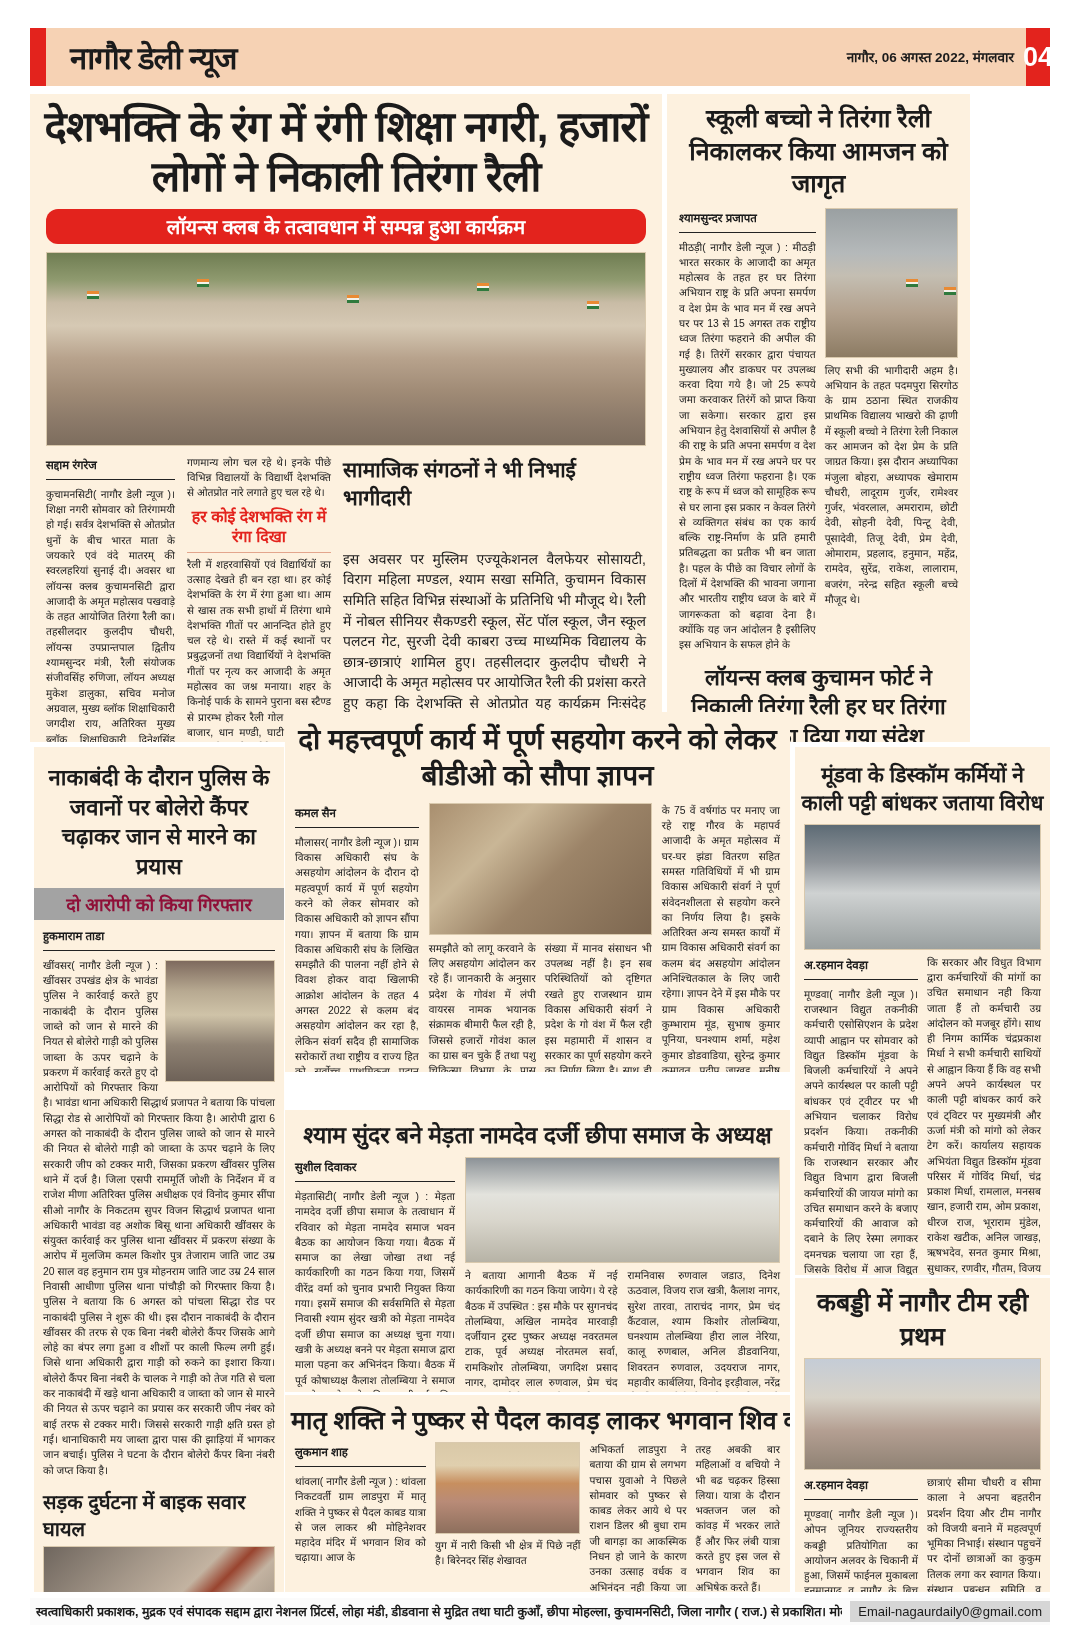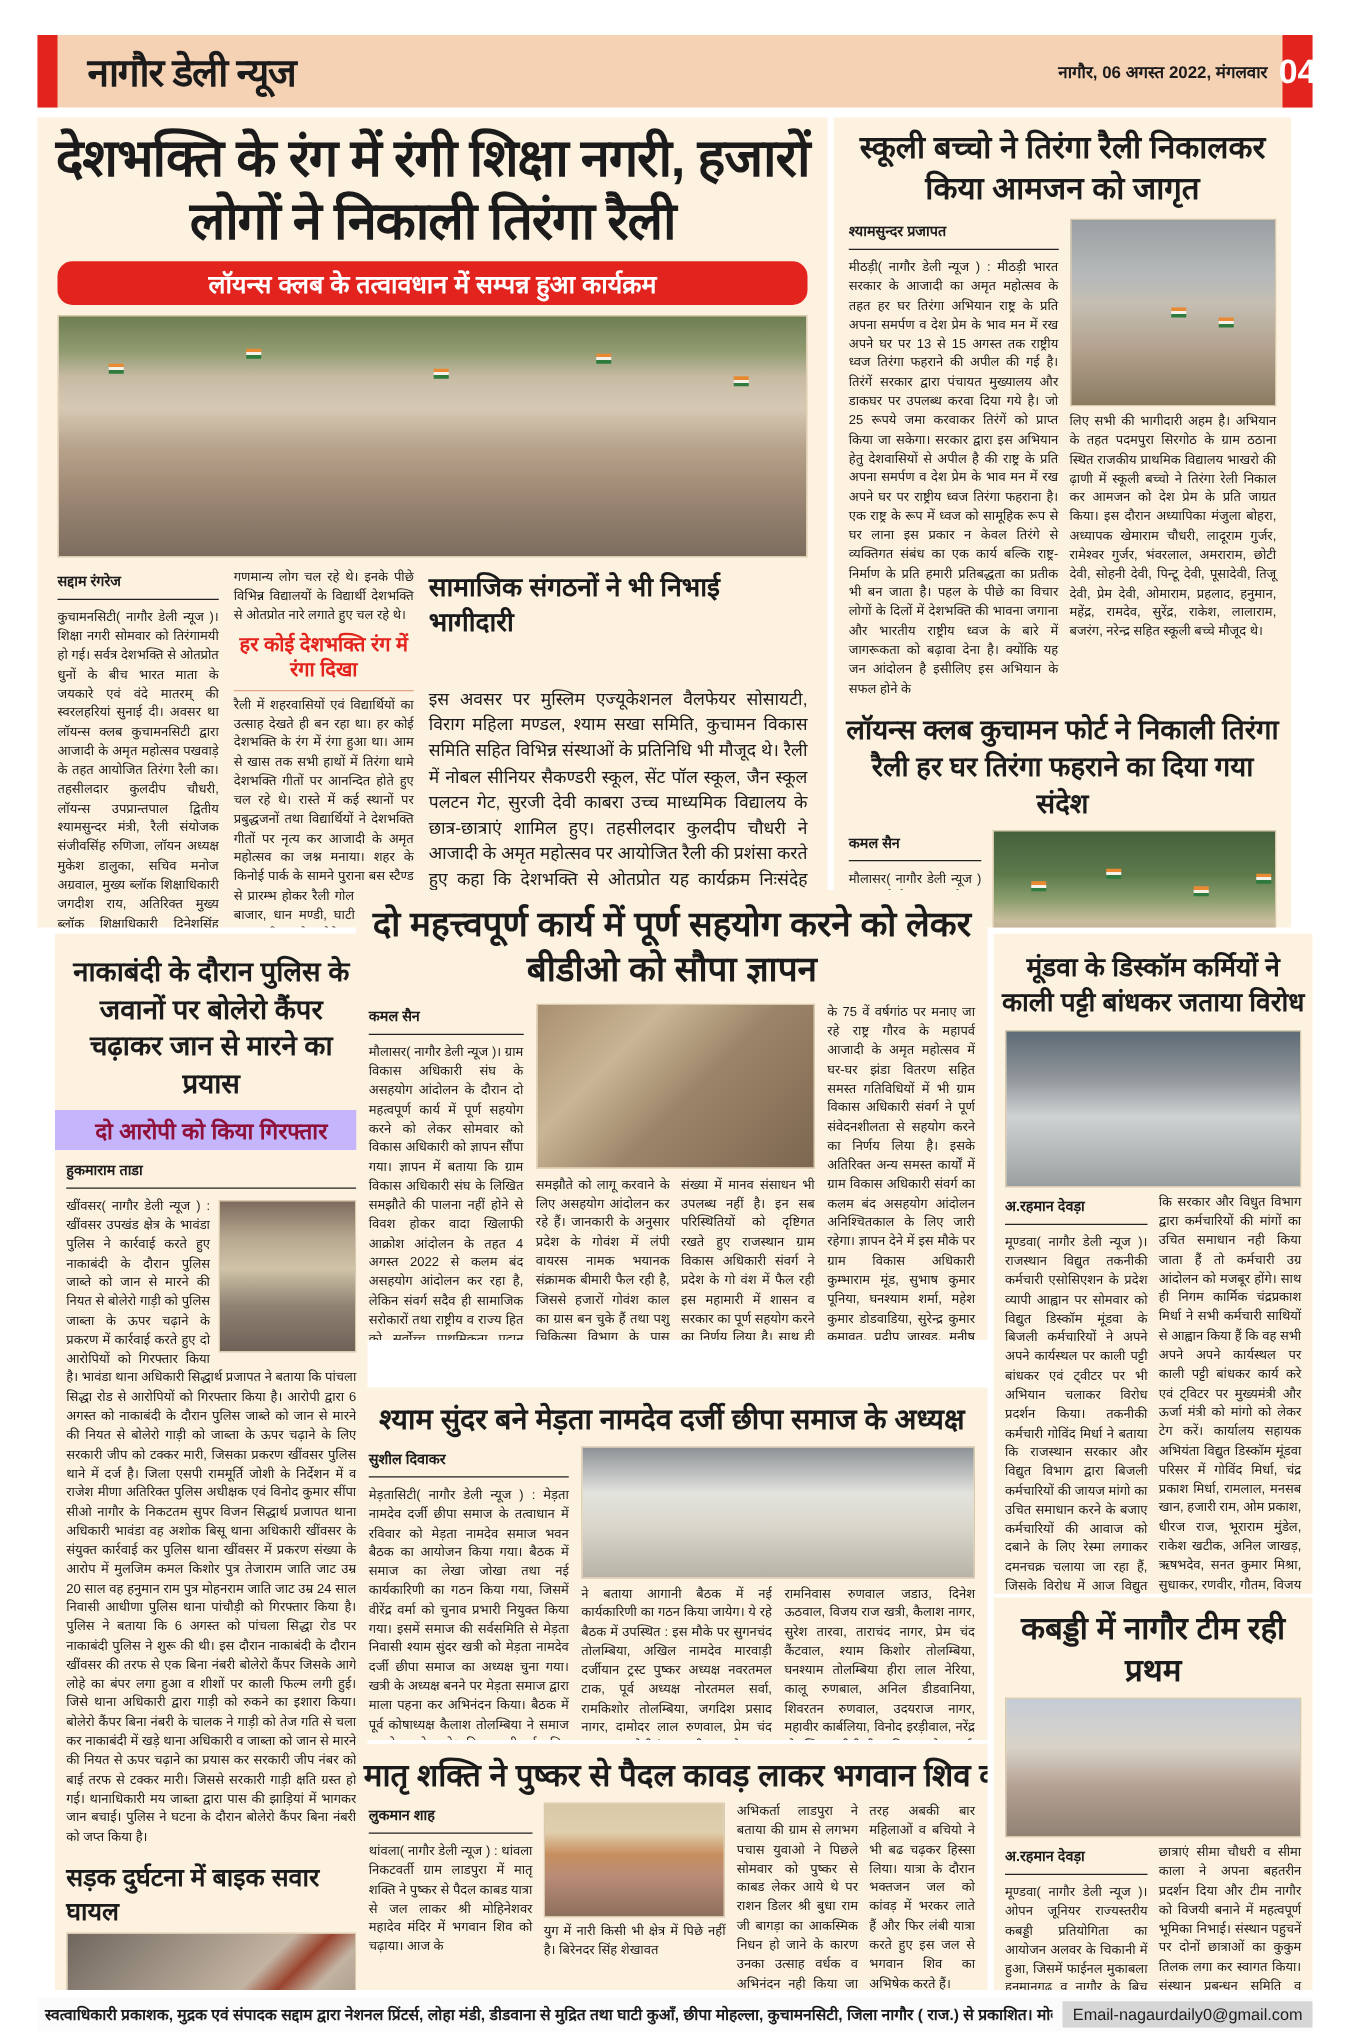--- a/index.html
+++ b/index.html
@@ -42,21 +42,21 @@
   #secB .headB2{font-size:22px;font-weight:800;text-align:center;line-height:1.35;margin:10px 8px 6px;}
   #rowB2{display:flex;gap:9px;margin:0 12px;}
   #rowB2 .c1{flex:0 0 31%;}
   #rowB2 .rgt{flex:1;}
   #photoB2{height:118px;background:linear-gradient(180deg,#43603c 0,#5d7a4c 30%,#8da06f 48%,#cabd9f 62%,#b0a185 80%,#95876d 100%);margin-bottom:5px;}
   #rowB2b{display:flex;gap:9px;}
   #rowB2b>div{flex:1;}
 
   
   #secC .headC1{font-size:22px;font-weight:800;text-align:center;line-height:1.35;margin:16px 8px 6px;}
-  #secC .pink{margin:2px 0 6px;background:#c4b5fd;color:#8f1038;font-weight:800;font-size:18px;text-align:center;padding:4px 0;}
+  #secC .pink{margin:2px 0 6px;background:#a3a3a3;color:#8f1038;font-weight:800;font-size:18px;text-align:center;padding:4px 0;}
   #secC .inner{margin:0 9px;}
   #photoC1{float:right;width:110px;height:122px;margin:2px 0 4px 7px;background:linear-gradient(180deg,#7e6a5e 0,#b7a991 25%,#cfc3a8 45%,#8f8273 70%,#6e6258 100%);}
   #secC .headC2{font-size:20px;font-weight:800;margin:10px 9px 4px;}
   #photoC2{margin:0 9px;height:138px;background:linear-gradient(135deg,#6f665e 0,#a39688 30%,#c3b3a1 50%,#99442f 58%,#c3b3a1 66%,#7a6f63 100%);}
 
   
   #secD .head{font-size:28px;font-weight:800;text-align:center;line-height:1.3;margin:10px 10px 8px;}
   #rowD{display:flex;gap:10px;margin:0 10px;}
   #rowD .c1{flex:0 0 25.5%;}
   #rowD .mid{flex:0 0 46%;}
@@ -134,21 +134,21 @@
       </div>
       <div class="c3">
         <div class="wide-head">सामाजिक संगठनों ने भी निभाई भागीदारी</div>
         <div class="bt">इस अवसर पर मुस्लिम एज्यूकेशनल वैलफेयर सोसायटी, विराग महिला मण्डल, श्याम सखा समिति, कुचामन विकास समिति सहित विभिन्न संस्थाओं के प्रतिनिधि भी मौजूद थे। रैली में नोबल सीनियर सैकण्डरी स्कूल, सेंट पॉल स्कूल, जैन स्कूल पलटन गेट, सुरजी देवी काबरा उच्च माध्यमिक विद्यालय के छात्र-छात्राएं शामिल हुए। तहसीलदार कुलदीप चौधरी ने आजादी के अमृत महोत्सव पर आयोजित रैली की प्रशंसा करते हुए कहा कि देशभक्ति से ओतप्रोत यह कार्यक्रम निःसंदेह लॉयन्स क्लब का अनूठा प्रयास है। इससे लोगों में नवीन चेतना का संचार हुआ है। लॉयन उपप्रान्तपाल ने लॉयन्स क्लब द्वारा आजादी के अमृत पखवाड़े के तहत आयोजित विभिन्न कार्यक्रमों की विस्तृत जानकारी दी। लॉयन अध्यक्ष मुकेश डालुका ने समागत अतिथियों, लॉयन सदस्यों, प्रबुद्धजनों एवं विद्यार्थियों का रैली को सफल बनाने के लिए आभार व्यक्त किया।</div>
         <div class="wide-head" style="margin-top:7px;">ये रहे मौजूद</div>
         <div class="bt">कार्यक्रम में कोषाध्यक्ष मनमोहन अग्रवाल, दलपतसिंह रुणिजा, सुभाष रांवका, सम्भागीय अध्यक्ष श्यामसुंदर सैनी, अशोक काला, नवदीप खोखरिया, अमित शर्मा, नरेश जैन, संजय रांवका, महेश रामचन्दरका, कृष्णकुमार टेलर, नरेंद्र शर्मा, श्याम सुंदर लोहिया, डॉ. निकित मदान, डॉ. प्रगति मदान, चेतन खालड़का, हेमराज पारीक, संजय मोर, नंदकिशोर अग्रवाल, बाबुलाल मांधनिया, श्याम सुंदर खोखरिया, कमल पहाड़िया, शुभम अग्रवाल, रोहित अग्रवाल, सुमित राजपुरोहित सहित बड़ी संख्या में लॉयन सदस्य मौजूद थे। इसी प्रकार पूर्व पालिकाध्यक्ष नटवरलाल बका, पार्षद अयूब शेख, टैगोर स्कूल के प्रतिनिधि जगदीश कुलहरी, पूर्व सरपंच सुभाष जैन चितावा, पूर्व पार्षद बनवारी मोर, बरखा रानी जैन, सुनील शेखराजका, शोभा रांवका पूरे समय तक रैली में मौजूद थे। रैली पर जगह-जगह पुष्प वर्षा कर स्वागत किया गया।</div>
       </div>
     </div>
   </div>
 
-  <div id="secB" class="panel" style="left:667px;top:94px;width:366px;height:648px;">
+  <div id="secB" class="panel" style="left:667px;top:94px;width:303px;height:648px;">
     <div class="headB1">स्कूली बच्चो ने तिरंगा रैली निकालकर किया आमजन को जागृत</div>
     <div id="rowB1">
       <div class="c1">
         <div class="byline">श्यामसुन्दर प्रजापत</div>
         <div class="bt">मीठड़ी( नागौर डेली न्यूज ) : मीठड़ी भारत सरकार के आजादी का अमृत महोत्सव के तहत हर घर तिरंगा अभियान राष्ट्र के प्रति अपना समर्पण व देश प्रेम के भाव मन में रख अपने घर पर 13 से 15 अगस्त तक राष्ट्रीय ध्वज तिरंगा फहराने की अपील की गई है। तिरंगें सरकार द्वारा पंचायत मुख्यालय और डाकघर पर उपलब्ध करवा दिया गये है। जो 25 रूपये जमा करवाकर तिरंगें को प्राप्त किया जा सकेगा। सरकार द्वारा इस अभियान हेतु देशवासियों से अपील है की राष्ट्र के प्रति अपना समर्पण व देश प्रेम के भाव मन में रख अपने घर पर राष्ट्रीय ध्वज तिरंगा फहराना है। एक राष्ट्र के रूप में ध्वज को सामूहिक रूप से घर लाना इस प्रकार न केवल तिरंगे से व्यक्तिगत संबंध का एक कार्य बल्कि राष्ट्र-निर्माण के प्रति हमारी प्रतिबद्धता का प्रतीक भी बन जाता है। पहल के पीछे का विचार लोगों के दिलों में देशभक्ति की भावना जगाना और भारतीय राष्ट्रीय ध्वज के बारे में जागरूकता को बढ़ावा देना है। क्योंकि यह जन आंदोलन है इसीलिए इस अभियान के सफल होने के</div>
       </div>
       <div class="c2">
         <div id="photoB1" class="photo">
           <span class="flag" style="left:80px;top:70px;"></span>
           <span class="flag" style="left:118px;top:78px;"></span>
@@ -170,21 +170,21 @@
           <span class="flag" style="left:210px;top:34px;"></span>
         </div>
         <div id="rowB2b">
           <div class="bt">जीवणराम, मोनिका खंडेलवाल, चंदा कुम्हार एवं बच्चों ने दो किलोमीटर तक के रास्ते में तिरंगा लहराते हुए भारत माता की जय एवं वंदेमातरम का उद्घोष कर वातावरण को देशभक्ति से ओतप्रोत कर दिया समापन पर क्लब द्वारा विद्यालय के सभी बच्चों को तिरंगा वितरण कर सम्मान के साथ घर पर फहराने</div>
           <div class="bt">का आह्वान किया गया। इस दौरान लॉयन राम काबरा ने कहा शहीदों की याद में राष्ट्रवाद को समर्पित इस रैली के माध्यम से क्लब द्वारा लोगों को हर घर तिरंगा फहराने का संदेश देने का प्रयास किया है जिसमें विद्यालय परिवार का भी अभूतपूर्व सहयोग रहा इसके लिए क्लब सभी का आभार व्यक्त करता है।</div>
         </div>
       </div>
     </div>
   </div>
 
-  <div id="secC" class="panel" style="left:44px;top:747px;width:250px;height:845px;">
+  <div id="secC" class="panel" style="left:34px;top:747px;width:250px;height:845px;">
     <div class="headC1">नाकाबंदी के दौरान पुलिस के जवानों पर बोलेरो कैंपर चढ़ाकर जान से मारने का प्रयास</div>
     <div class="pink">दो आरोपी को किया गिरफ्तार</div>
     <div class="inner">
       <div class="byline">हुकमाराम ताडा</div>
       <div id="photoC1" class="photo"></div>
       <div class="bt">खींवसर( नागौर डेली न्यूज ) : खींवसर उपखंड क्षेत्र के भावंडा पुलिस ने कार्रवाई करते हुए नाकाबंदी के दौरान पुलिस जाब्ते को जान से मारने की नियत से बोलेरो गाड़ी को पुलिस जाब्ता के ऊपर चढ़ाने के प्रकरण में कार्रवाई करते हुए दो आरोपियों को गिरफ्तार किया है। भावंडा थाना अधिकारी सिद्धार्थ प्रजापत ने बताया कि पांचला सिद्धा रोड से आरोपियों को गिरफ्तार किया है। आरोपी द्वारा 6 अगस्त को नाकाबंदी के दौरान पुलिस जाब्ते को जान से मारने की नियत से बोलेरो गाड़ी को जाब्ता के ऊपर चढ़ाने के लिए सरकारी जीप को टक्कर मारी, जिसका प्रकरण खींवसर पुलिस थाने में दर्ज है। जिला एसपी राममूर्ति जोशी के निर्देशन में व राजेश मीणा अतिरिक्त पुलिस अधीक्षक एवं विनोद कुमार सींपा सीओ नागौर के निकटतम सुपर विजन सिद्धार्थ प्रजापत थाना अधिकारी भावंडा वह अशोक बिसू थाना अधिकारी खींवसर के संयुक्त कार्रवाई कर पुलिस थाना खींवसर में प्रकरण संख्या के आरोप में मुलजिम कमल किशोर पुत्र तेजाराम जाति जाट उम्र 20 साल वह हनुमान राम पुत्र मोहनराम जाति जाट उम्र 24 साल निवासी आधीणा पुलिस थाना पांचौड़ी को गिरफ्तार किया है। पुलिस ने बताया कि 6 अगस्त को पांचला सिद्धा रोड पर नाकाबंदी पुलिस ने शुरू की थी। इस दौरान नाकाबंदी के दौरान खींवसर की तरफ से एक बिना नंबरी बोलेरो कैंपर जिसके आगे लोहे का बंपर लगा हुआ व शीशों पर काली फिल्म लगी हुई। जिसे थाना अधिकारी द्वारा गाड़ी को रुकने का इशारा किया। बोलेरो कैंपर बिना नंबरी के चालक ने गाड़ी को तेज गति से चला कर नाकाबंदी में खड़े थाना अधिकारी व जाब्ता को जान से मारने की नियत से ऊपर चढ़ाने का प्रयास कर सरकारी जीप नंबर को बाई तरफ से टक्कर मारी। जिससे सरकारी गाड़ी क्षति ग्रस्त हो गई। थानाधिकारी मय जाब्ता द्वारा पास की झाड़ियां में भागकर जान बचाई। पुलिस ने घटना के दौरान बोलेरो कैंपर बिना नंबरी को जप्त किया है।</div>
     </div>
     <div class="headC2">सड़क दुर्घटना में बाइक सवार घायल</div>
     <div id="photoC2" class="photo"></div>
 

